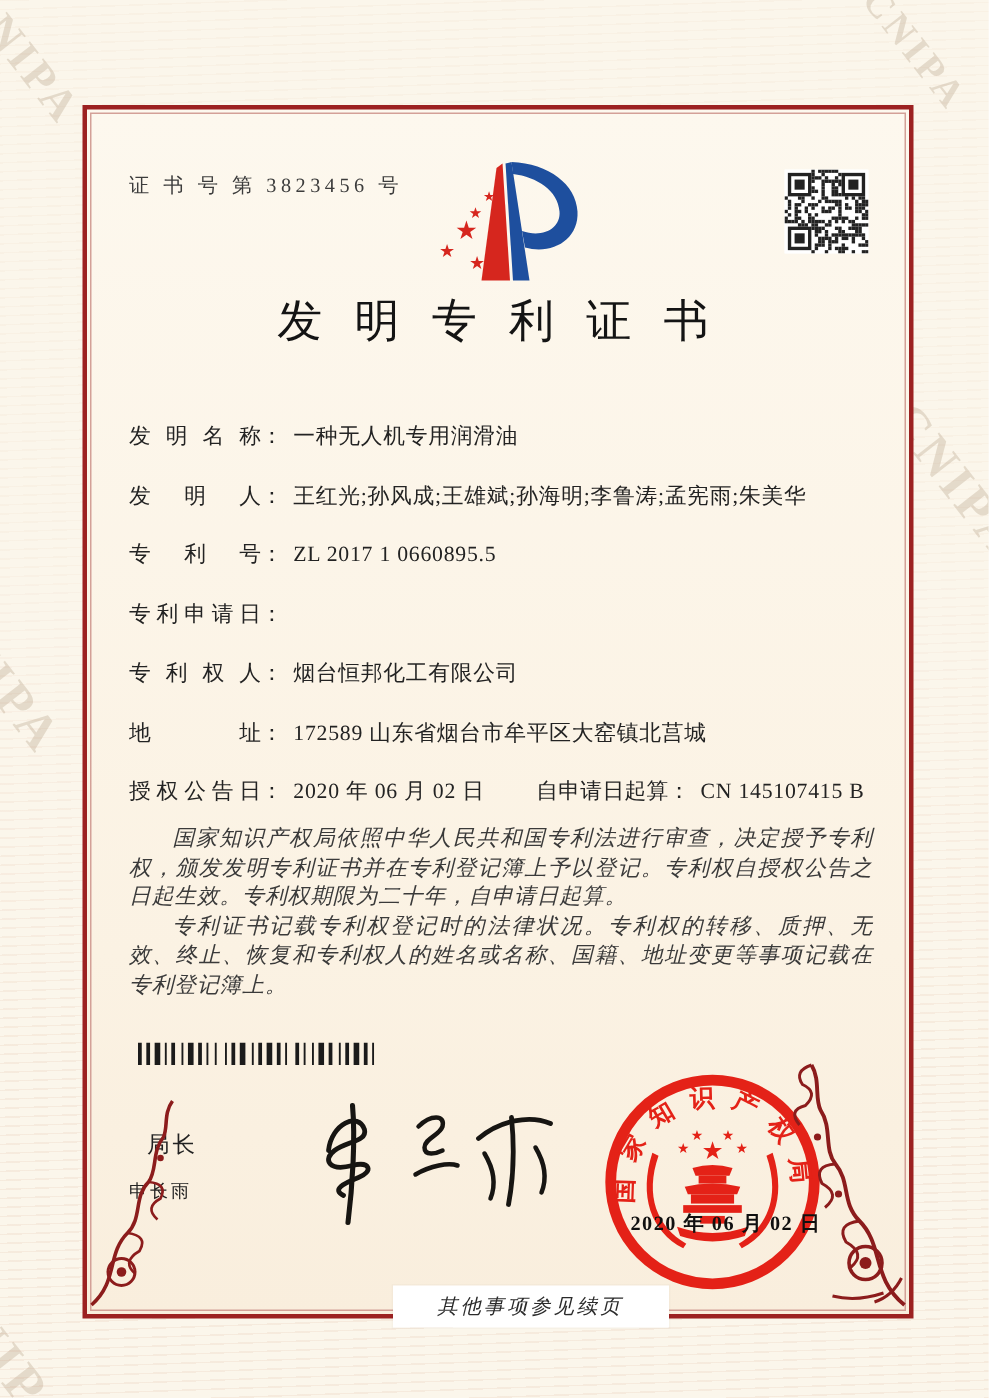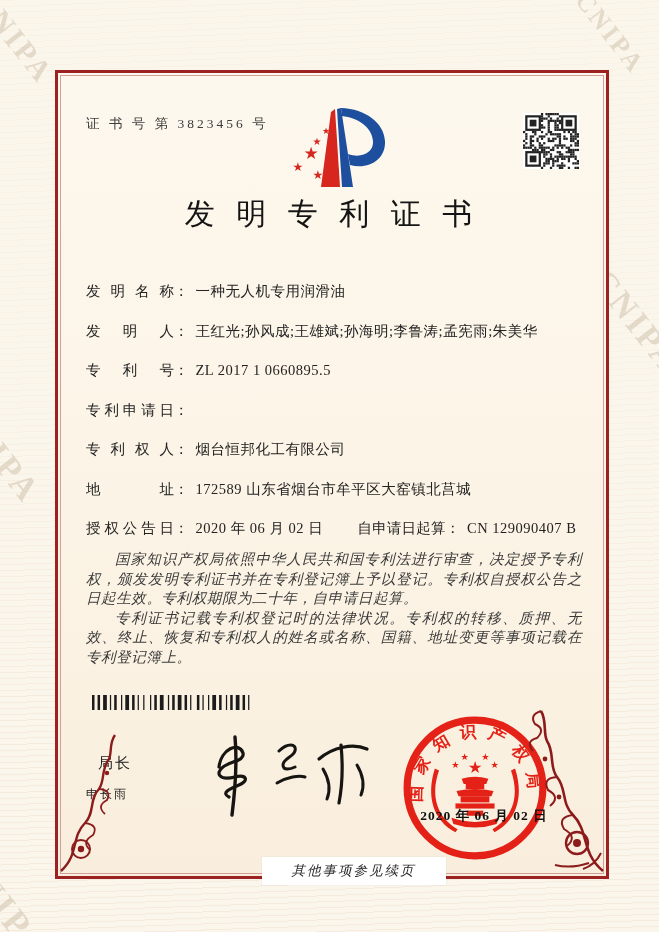--- a/index.html
+++ b/index.html
@@ -387,21 +387,21 @@
         <span class="flabel">地址</span>
           <span class="fcolon">：</span>
         <span class="fvalue">172589 山东省烟台市牟平区大窑镇北莒城</span>
       </div>
       <div class="frow">
         <span class="flabel">授权公告日</span>
           <span class="fcolon">：</span>
         <span class="fvalue fixedw">2020 年 06 月 02 日</span>
         <span class="flabel">自申请日起算</span>
           <span class="fcolon">：</span>
-        <span class="fvalue">CN 129090407 B</span>
+        <span class="fvalue">CN 145107415 B</span>
       </div>
     </div>
 
     <div class="paras">
       <p>国家知识产权局依照中华人民共和国专利法进行审查，决定授予专利权，颁发发明专利证书并在专利登记簿上予以登记。专利权自授权公告之日起生效。专利权期限为二十年，自申请日起算。</p>
       <p>专利证书记载专利权登记时的法律状况。专利权的转移、质押、无效、终止、恢复和专利权人的姓名或名称、国籍、地址变更等事项记载在专利登记簿上。</p>
     </div>
 
     <div class="barcode">
       <svg id="barcode-svg" width="178" height="15">

